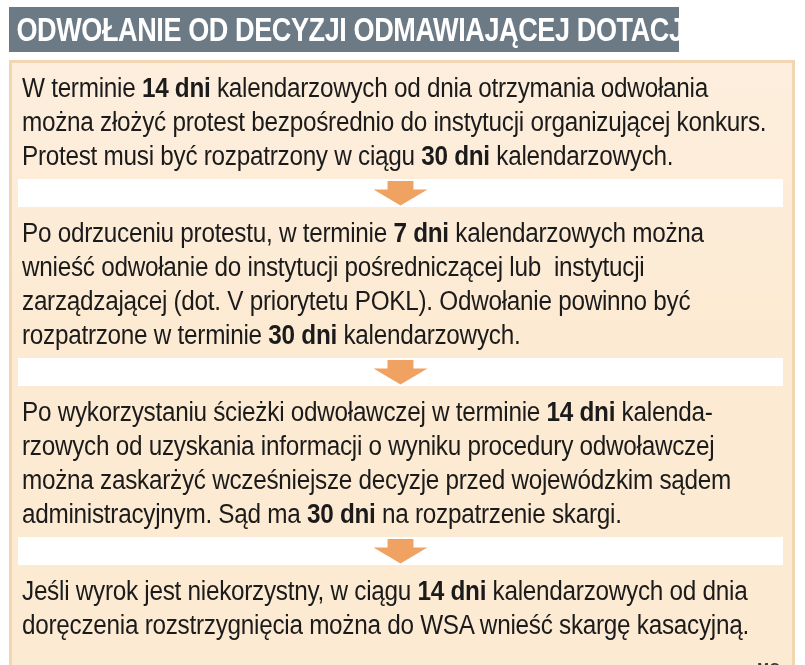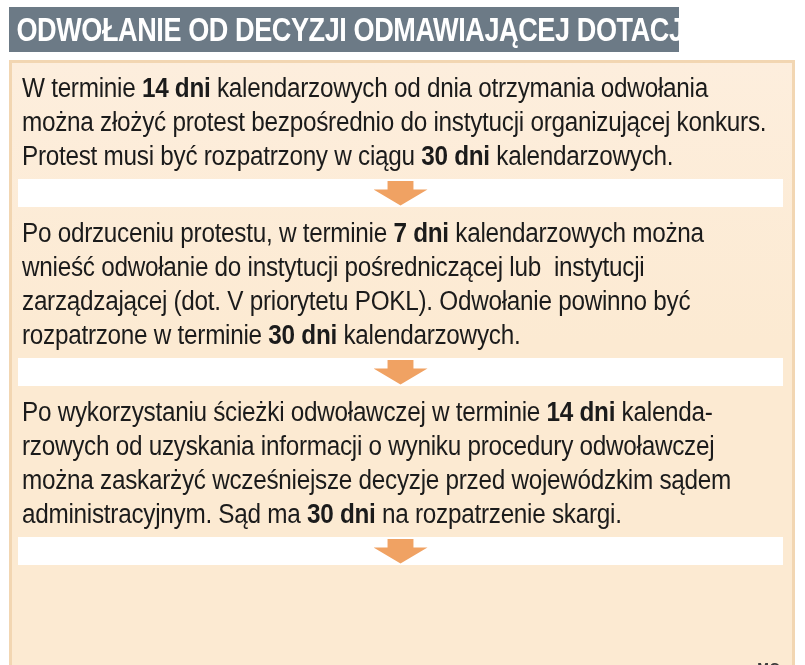--- a/index.html
+++ b/index.html
@@ -116,15 +116,19 @@
         <div class="line"><span>Po wykorzystaniu ścieżki odwoławczej w terminie </span><span class="b">14 dni</span><span> kalenda-</span></div>
         <div class="line"><span>rzowych od uzyskania informacji o wyniku procedury odwoławczej</span></div>
         <div class="line"><span>można zaskarżyć wcześniejsze decyzje przed wojewódzkim sądem</span></div>
         <div class="line"><span>administracyjnym. Sąd ma </span><span class="b">30 dni</span><span> na rozpatrzenie skargi.</span></div>
       </div>
 
   <div class="stripe">
     <div class="arrow"></div>
   </div>
 
+  <div class="tblock">
+        <div class="line"><span>Jeśli wyrok jest niekorzystny, w ciągu </span><span class="b">14 dni</span><span> kalendarzowych od dnia</span></div>
+        <div class="line"><span>doręczenia rozstrzygnięcia można do WSA wnieść skargę kasacyjną.</span></div>
+      </div>
 </div>
   <div class="credit">MC</div>
 </div>
 
 </body></html>

